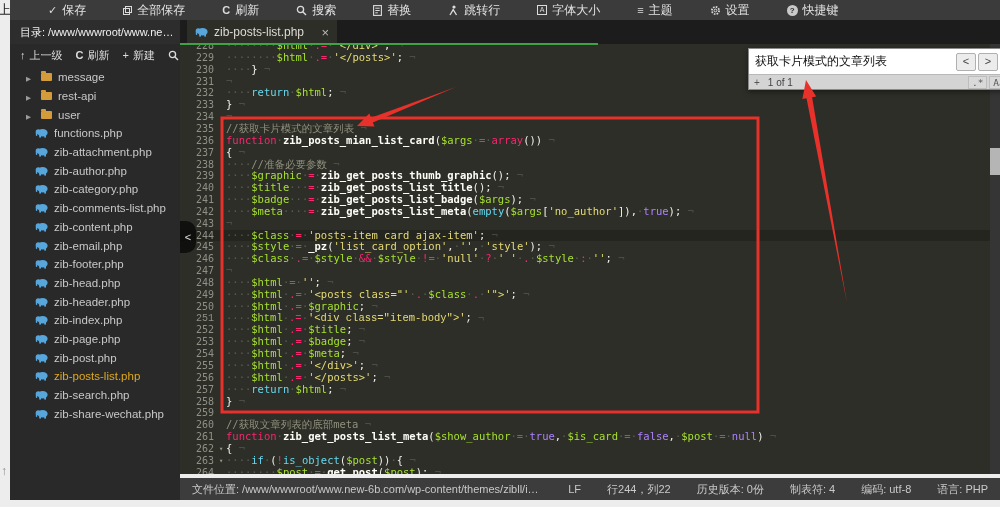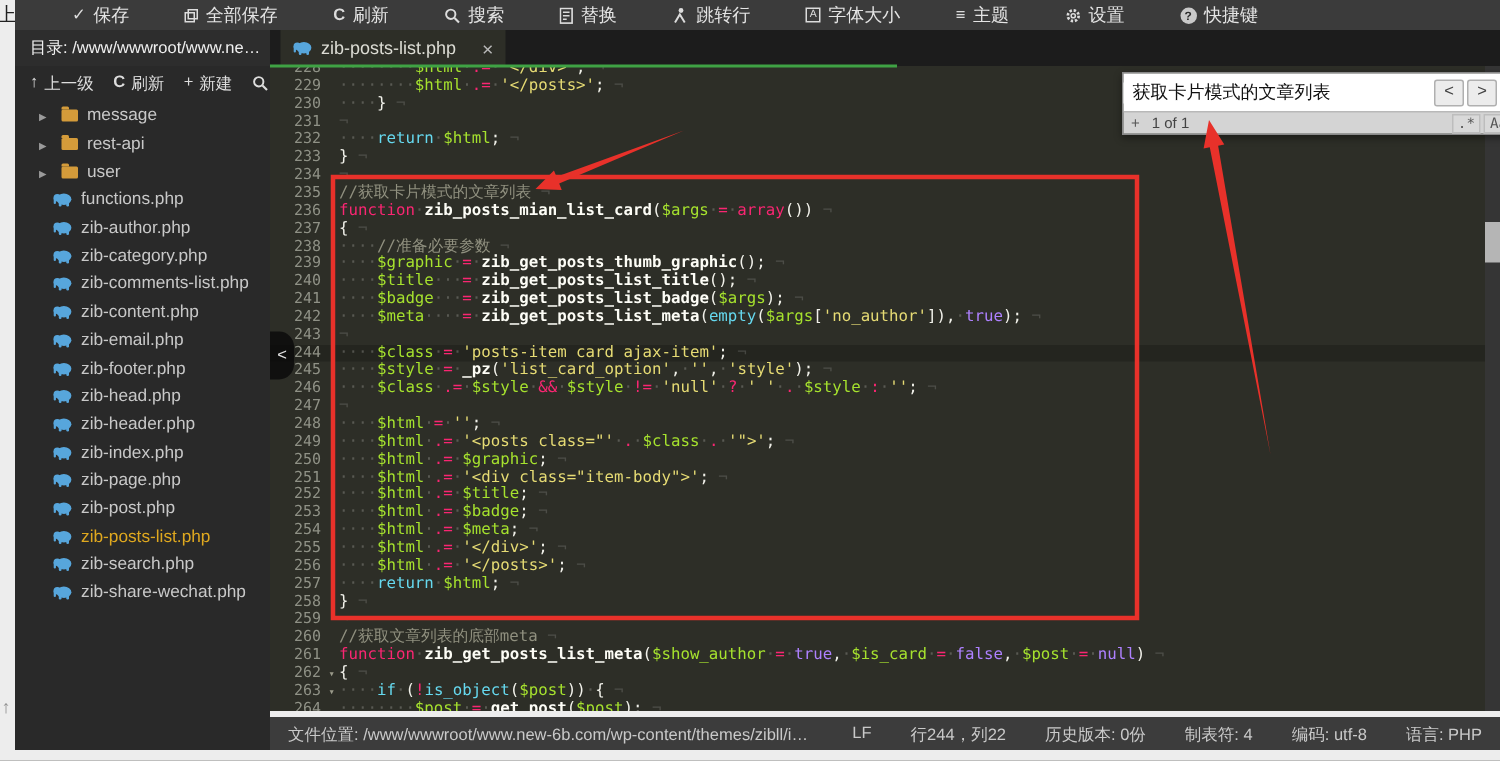--- a/index.html
+++ b/index.html
@@ -247,20 +247,32 @@
           <span class="t-ic">
             <svg width="13" height="10" viewBox="0 0 13 10">
               <ellipse cx="7.6" cy="4.8" rx="5" ry="3.8" fill="#57a6dc"></ellipse>
               <circle cx="3.2" cy="3.8" r="2.5" fill="#57a6dc"></circle>
               <rect x="0.8" y="3.4" width="1.5" height="4.6" rx="0.7" fill="#57a6dc"></rect>
               <rect x="4.2" y="6.5" width="1.8" height="3.2" rx="0.8" fill="#57a6dc"></rect>
               <rect x="9.2" y="6.5" width="1.8" height="3.2" rx="0.8" fill="#57a6dc"></rect>
             </svg>
           </span>
           <span class="t-label">functions.php</span>
+        </div>
+        <div class="tree-row file">
+          <span class="t-ic">
+            <svg width="13" height="10" viewBox="0 0 13 10">
+              <ellipse cx="7.6" cy="4.8" rx="5" ry="3.8" fill="#57a6dc"></ellipse>
+              <circle cx="3.2" cy="3.8" r="2.5" fill="#57a6dc"></circle>
+              <rect x="0.8" y="3.4" width="1.5" height="4.6" rx="0.7" fill="#57a6dc"></rect>
+              <rect x="4.2" y="6.5" width="1.8" height="3.2" rx="0.8" fill="#57a6dc"></rect>
+              <rect x="9.2" y="6.5" width="1.8" height="3.2" rx="0.8" fill="#57a6dc"></rect>
+            </svg>
+          </span>
+          <span class="t-label">zib-attachment.php</span>
         </div>
         <div class="tree-row file">
           <span class="t-ic">
             <svg width="13" height="10" viewBox="0 0 13 10">
               <ellipse cx="7.6" cy="4.8" rx="5" ry="3.8" fill="#57a6dc"></ellipse>
               <circle cx="3.2" cy="3.8" r="2.5" fill="#57a6dc"></circle>
               <rect x="0.8" y="3.4" width="1.5" height="4.6" rx="0.7" fill="#57a6dc"></rect>
               <rect x="4.2" y="6.5" width="1.8" height="3.2" rx="0.8" fill="#57a6dc"></rect>
               <rect x="9.2" y="6.5" width="1.8" height="3.2" rx="0.8" fill="#57a6dc"></rect>
             </svg>
@@ -445,21 +457,21 @@
         <div class="crow" style="top: 150.05px;"><span class="ln">241</span><span class="lc"><span class="tk-w">····</span><span class="tk-v">$badge</span><span class="tk-w">···</span><span class="tk-k">=</span><span class="tk-w">·</span><span class="tk-f">zib_get_posts_list_badge</span><span class="tk-p">(</span><span class="tk-v">$args</span><span class="tk-p">);</span><span class="tk-e"> ¬</span></span></div>
         <div class="crow" style="top: 161.9px;"><span class="ln">242</span><span class="lc"><span class="tk-w">····</span><span class="tk-v">$meta</span><span class="tk-w">····</span><span class="tk-k">=</span><span class="tk-w">·</span><span class="tk-f">zib_get_posts_list_meta</span><span class="tk-p">(</span><span class="tk-c">empty</span><span class="tk-p">(</span><span class="tk-v">$args</span><span class="tk-p">[</span><span class="tk-s">'no_author'</span><span class="tk-p">]),</span><span class="tk-w">·</span><span class="tk-a">true</span><span class="tk-p">);</span><span class="tk-e"> ¬</span></span></div>
         <div class="crow" style="top: 173.75px;"><span class="ln">243</span><span class="lc"><span class="tk-e">¬</span></span></div>
         <div class="crow cur" style="top: 185.6px;"><span class="ln">244</span><span class="lc"><span class="tk-w">····</span><span class="tk-v">$class</span><span class="tk-w">·</span><span class="tk-k">=</span><span class="tk-w">·</span><span class="tk-s">'posts-item card ajax-item'</span><span class="tk-p">;</span><span class="tk-e"> ¬</span></span></div>
         <div class="crow" style="top: 197.45px;"><span class="ln">245</span><span class="lc"><span class="tk-w">····</span><span class="tk-v">$style</span><span class="tk-w">·</span><span class="tk-k">=</span><span class="tk-w">·</span><span class="tk-f">_pz</span><span class="tk-p">(</span><span class="tk-s">'list_card_option'</span><span class="tk-p">,</span><span class="tk-w">·</span><span class="tk-s">''</span><span class="tk-p">,</span><span class="tk-w">·</span><span class="tk-s">'style'</span><span class="tk-p">);</span><span class="tk-e"> ¬</span></span></div>
         <div class="crow" style="top: 209.3px;"><span class="ln">246</span><span class="lc"><span class="tk-w">····</span><span class="tk-v">$class</span><span class="tk-w">·</span><span class="tk-k">.=</span><span class="tk-w">·</span><span class="tk-v">$style</span><span class="tk-w">·</span><span class="tk-k">&amp;&amp;</span><span class="tk-w">·</span><span class="tk-v">$style</span><span class="tk-w">·</span><span class="tk-k">!=</span><span class="tk-w">·</span><span class="tk-s">'null'</span><span class="tk-w">·</span><span class="tk-k">?</span><span class="tk-w">·</span><span class="tk-s">' '</span><span class="tk-w">·</span><span class="tk-k">.</span><span class="tk-w">·</span><span class="tk-v">$style</span><span class="tk-w">·</span><span class="tk-k">:</span><span class="tk-w">·</span><span class="tk-s">''</span><span class="tk-p">;</span><span class="tk-e"> ¬</span></span></div>
         <div class="crow" style="top: 221.15px;"><span class="ln">247</span><span class="lc"><span class="tk-e">¬</span></span></div>
         <div class="crow" style="top: 233px;"><span class="ln">248</span><span class="lc"><span class="tk-w">····</span><span class="tk-v">$html</span><span class="tk-w">·</span><span class="tk-k">=</span><span class="tk-w">·</span><span class="tk-s">''</span><span class="tk-p">;</span><span class="tk-e"> ¬</span></span></div>
         <div class="crow" style="top: 244.85px;"><span class="ln">249</span><span class="lc"><span class="tk-w">····</span><span class="tk-v">$html</span><span class="tk-w">·</span><span class="tk-k">.=</span><span class="tk-w">·</span><span class="tk-s">'&lt;posts class="'</span><span class="tk-w">·</span><span class="tk-k">.</span><span class="tk-w">·</span><span class="tk-v">$class</span><span class="tk-w">·</span><span class="tk-k">.</span><span class="tk-w">·</span><span class="tk-s">'"&gt;'</span><span class="tk-p">;</span><span class="tk-e"> ¬</span></span></div>
         <div class="crow" style="top: 256.7px;"><span class="ln">250</span><span class="lc"><span class="tk-w">····</span><span class="tk-v">$html</span><span class="tk-w">·</span><span class="tk-k">.=</span><span class="tk-w">·</span><span class="tk-v">$graphic</span><span class="tk-p">;</span><span class="tk-e"> ¬</span></span></div>
-        <div class="crow" style="top: 268.55px;"><span class="ln">251</span><span class="lc"><span class="tk-w">····</span><span class="tk-v">$html</span><span class="tk-w">·</span><span class="tk-k">.=</span><span class="tk-w">·</span><span class="tk-s">'&lt;div class="item-body"&gt;'</span><span class="tk-p">;</span><span class="tk-e"> ¬</span></span></div>
+        <div class="crow" style="top: 268.55px; font-family: Liberation Mono, monospace;"><span class="ln">251</span><span class="lc"><span class="tk-w">····</span><span class="tk-v">$html</span><span class="tk-w">·</span><span class="tk-k">.=</span><span class="tk-w">·</span><span class="tk-s">'&lt;div class="item-body"&gt;'</span><span class="tk-p">;</span><span class="tk-e"> ¬</span></span></div>
         <div class="crow" style="top: 280.4px;"><span class="ln">252</span><span class="lc"><span class="tk-w">····</span><span class="tk-v">$html</span><span class="tk-w">·</span><span class="tk-k">.=</span><span class="tk-w">·</span><span class="tk-v">$title</span><span class="tk-p">;</span><span class="tk-e"> ¬</span></span></div>
         <div class="crow" style="top: 292.25px;"><span class="ln">253</span><span class="lc"><span class="tk-w">····</span><span class="tk-v">$html</span><span class="tk-w">·</span><span class="tk-k">.=</span><span class="tk-w">·</span><span class="tk-v">$badge</span><span class="tk-p">;</span><span class="tk-e"> ¬</span></span></div>
         <div class="crow" style="top: 304.1px;"><span class="ln">254</span><span class="lc"><span class="tk-w">····</span><span class="tk-v">$html</span><span class="tk-w">·</span><span class="tk-k">.=</span><span class="tk-w">·</span><span class="tk-v">$meta</span><span class="tk-p">;</span><span class="tk-e"> ¬</span></span></div>
         <div class="crow" style="top: 315.95px;"><span class="ln">255</span><span class="lc"><span class="tk-w">····</span><span class="tk-v">$html</span><span class="tk-w">·</span><span class="tk-k">.=</span><span class="tk-w">·</span><span class="tk-s">'&lt;/div&gt;'</span><span class="tk-p">;</span><span class="tk-e"> ¬</span></span></div>
         <div class="crow" style="top: 327.8px;"><span class="ln">256</span><span class="lc"><span class="tk-w">····</span><span class="tk-v">$html</span><span class="tk-w">·</span><span class="tk-k">.=</span><span class="tk-w">·</span><span class="tk-s">'&lt;/posts&gt;'</span><span class="tk-p">;</span><span class="tk-e"> ¬</span></span></div>
         <div class="crow" style="top: 339.65px;"><span class="ln">257</span><span class="lc"><span class="tk-w">····</span><span class="tk-c">return</span><span class="tk-w">·</span><span class="tk-v">$html</span><span class="tk-p">;</span><span class="tk-e"> ¬</span></span></div>
         <div class="crow" style="top: 351.5px;"><span class="ln">258</span><span class="lc"><span class="tk-p">}</span><span class="tk-e"> ¬</span></span></div>
         <div class="crow" style="top: 363.35px;"><span class="ln">259</span><span class="lc"><span class="tk-e">¬</span></span></div>
         <div class="crow" style="top: 375.2px;"><span class="ln">260</span><span class="lc"><span class="tk-m">//获取文章列表的底部meta</span><span class="tk-e"> ¬</span></span></div>
         <div class="crow" style="top: 387.05px;"><span class="ln">261</span><span class="lc"><span class="tk-k">function</span><span class="tk-w">·</span><span class="tk-f">zib_get_posts_list_meta</span><span class="tk-p">(</span><span class="tk-v">$show_author</span><span class="tk-w">·</span><span class="tk-k">=</span><span class="tk-w">·</span><span class="tk-a">true</span><span class="tk-p">,</span><span class="tk-w">·</span><span class="tk-v">$is_card</span><span class="tk-w">·</span><span class="tk-k">=</span><span class="tk-w">·</span><span class="tk-a">false</span><span class="tk-p">,</span><span class="tk-w">·</span><span class="tk-v">$post</span><span class="tk-w">·</span><span class="tk-k">=</span><span class="tk-w">·</span><span class="tk-a">null</span><span class="tk-p">)</span><span class="tk-e"> ¬</span></span></div>

